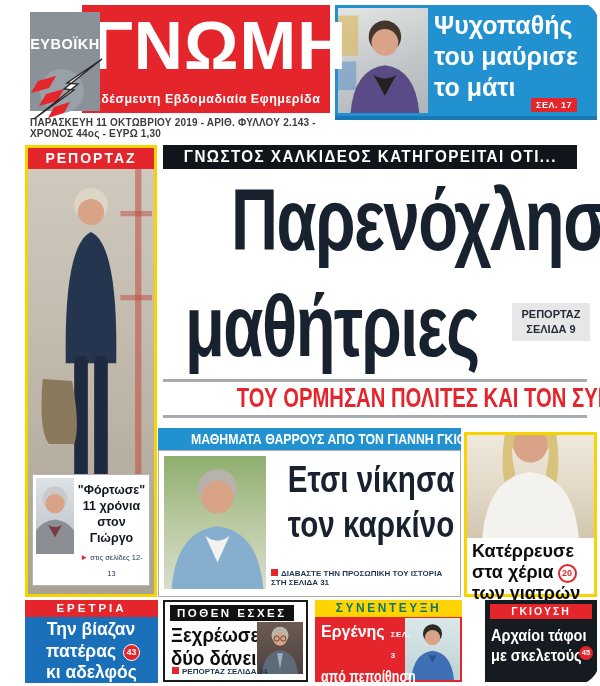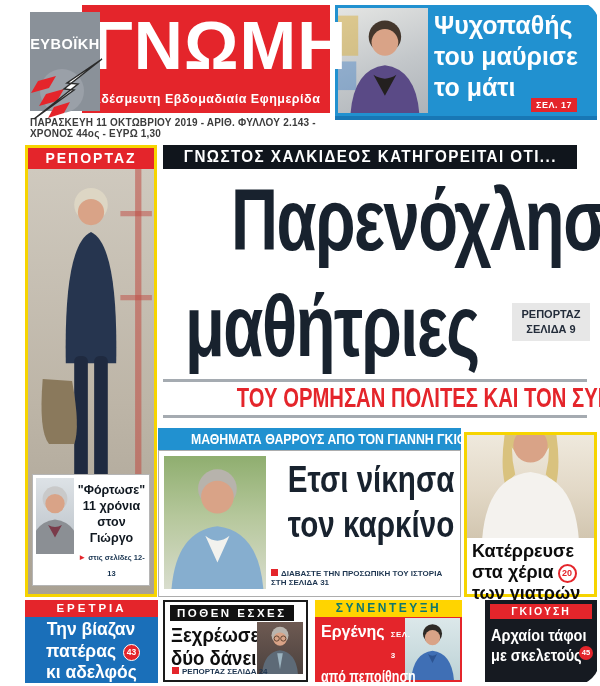--- a/index.html
+++ b/index.html
@@ -31,21 +31,21 @@
   
   .lead-frame{left:25px;top:145px;width:126px;height:446px;border:3px solid #f6d400;background:#fff;}
   .lead-tag{height:21px;background:#e4252b;color:#fff;text-align:center;font-weight:bold;
     font-size:14px;line-height:21px;letter-spacing:2px;}
   .lead-photo{position:relative;width:100%;height:425px;
     background:linear-gradient(180deg,#cfc9be 0%,#bdb5a7 55%,#a9a193 100%);overflow:hidden;}
   .inset{position:absolute;left:4px;bottom:8px;width:110px;background:#fff;border:1px solid #b5b5b5;padding:3px;}
   .inset-row{display:flex;gap:3px;}
   .inset-photo{width:38px;height:76px;background:linear-gradient(180deg,#dde2e6,#b9c0c7);flex:0 0 auto;overflow:hidden;}
   .inset-text{flex:1;text-align:center;color:#101820;font-weight:bold;font-size:12.5px;line-height:16px;padding-top:4px;}
-  .inset-pages{margin-top:4px;font-size:7.5px;font-weight:bold;color:#16324f;text-align:center;}
+  .inset-pages{margin-top:4px;font-size:7.5px;font-weight:normal;color:#16324f;text-align:center;}
   .arrow-icon::before{content:"\25BA";color:#e4252b;font-size:8px;margin-right:2px;}
 
   .kicker{left:163px;top:145px;width:414px;height:24px;background:#10151c;color:#fff;
     text-align:center;font-weight:bold;font-size:16px;line-height:24px;letter-spacing:1.5px;}
   .headline1{left:160px;top:167px;width:430px;text-align:center;color:#18222e;
     font-weight:bold;font-size:88px;line-height:106px;letter-spacing:-2px;}
   .headline2{left:160px;top:273px;width:430px;text-align:center;padding-left:8px;color:#18222e;
     font-weight:bold;font-size:88px;line-height:106px;letter-spacing:-2px;}
   .pageref-box{left:512px;top:303px;width:78px;height:34px;background:#e7e7e7;color:#232c3a;
     font-weight:bold;font-size:11px;line-height:15px;text-align:center;padding-top:4px;}

